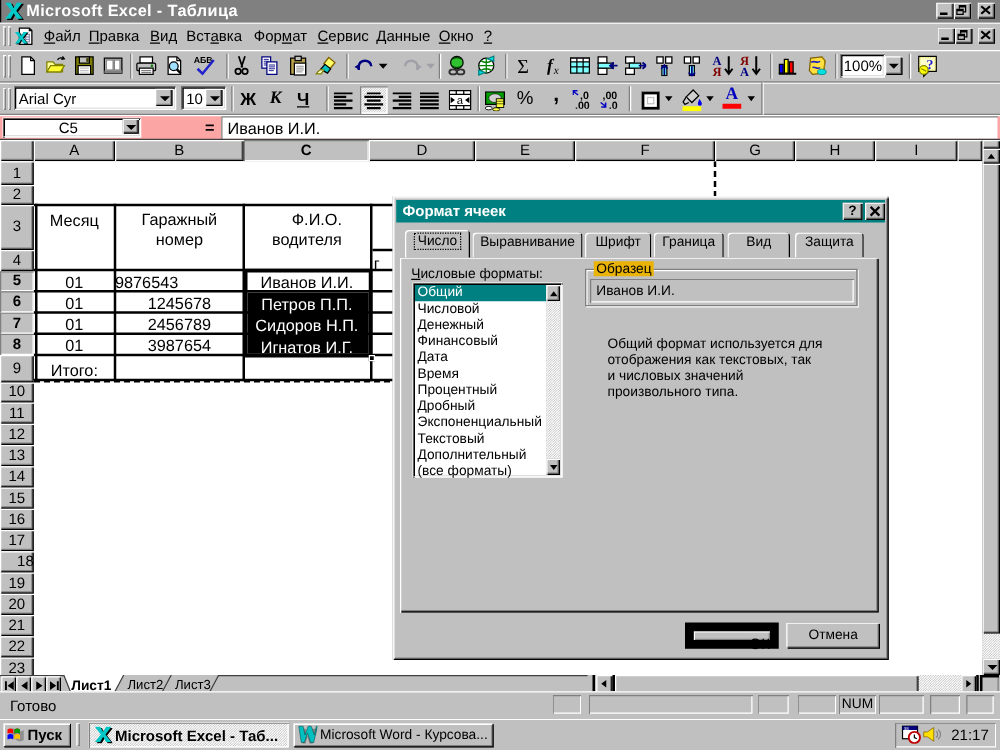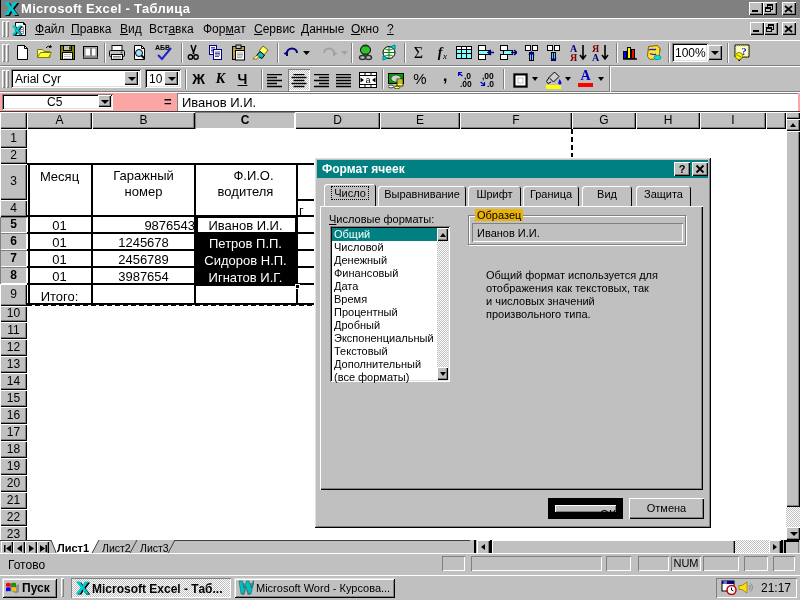--- a/index.html
+++ b/index.html
@@ -369,21 +369,21 @@
       <div class="abs pressed" style="left:0;top:138px;width:27px;height:17px;text-align:center;font-size:12px;font-weight:bold;line-height:16px">8</div>
       <div class="abs btn" style="left:0;top:155px;width:27px;height:22px;text-align:center;font-size:12px;font-weight:normal;line-height:21px">9</div>
       <div class="abs btn" style="left:0;top:177px;width:27px;height:16px;text-align:center;font-size:12px;font-weight:normal;line-height:15px">10</div>
       <div class="abs btn" style="left:0;top:193px;width:27px;height:17px;text-align:center;font-size:12px;font-weight:normal;line-height:16px">11</div>
       <div class="abs btn" style="left:0;top:210px;width:27px;height:17px;text-align:center;font-size:12px;font-weight:normal;line-height:16px">12</div>
       <div class="abs btn" style="left:0;top:227px;width:27px;height:17px;text-align:center;font-size:12px;font-weight:normal;line-height:16px">13</div>
       <div class="abs btn" style="left:0;top:244px;width:27px;height:17px;text-align:center;font-size:12px;font-weight:normal;line-height:16px">14</div>
       <div class="abs btn" style="left:0;top:261px;width:27px;height:17px;text-align:center;font-size:12px;font-weight:normal;line-height:16px">15</div>
       <div class="abs btn" style="left:0;top:278px;width:27px;height:17px;text-align:center;font-size:12px;font-weight:normal;line-height:16px">16</div>
       <div class="abs btn" style="left:0;top:295px;width:27px;height:17px;text-align:center;font-size:12px;font-weight:normal;line-height:16px">17</div>
-      <div class="abs btn" style="left:0;top:312px;width:27px;height:17px;text-align:center;font-size:12px;font-weight:normal;line-height:16px">18</div>
+      <div class="abs btn" style="left:0;top:312px;width:27px;height:17px;text-align:right;font-size:12px;font-weight:normal;line-height:16px">18</div>
       <div class="abs btn" style="left:0;top:329px;width:27px;height:17px;text-align:center;font-size:12px;font-weight:normal;line-height:16px">19</div>
       <div class="abs btn" style="left:0;top:346px;width:27px;height:17px;text-align:center;font-size:12px;font-weight:normal;line-height:16px">20</div>
       <div class="abs btn" style="left:0;top:363px;width:27px;height:17px;text-align:center;font-size:12px;font-weight:normal;line-height:16px">21</div>
       <div class="abs btn" style="left:0;top:380px;width:27px;height:17px;text-align:center;font-size:12px;font-weight:normal;line-height:16px">22</div>
       <div class="abs btn" style="left:0;top:397px;width:27px;height:17px;text-align:center;font-size:12px;font-weight:normal;line-height:16px">23</div>
     </div>
 
   <div class="abs" id="cells" style="left:27px;top:17px;width:759px;height:411px;overflow:hidden">
       <div class="abs" style="left:544px;top:0;width:2px;height:28px;background:repeating-linear-gradient(180deg,#000 0,#000 5px,#fff 5px,#fff 8px)"></div>
       <div class="abs" style="left:0;top:175px;width:287px;height:2px;background:repeating-linear-gradient(90deg,#000 0,#000 5px,#fff 5px,#fff 8px)"></div>
@@ -399,21 +399,21 @@
       <div class="abs" style="left:64px;top:34px;width:2px;height:142px;background:#000"></div>
       <div class="abs" style="left:167px;top:34px;width:2px;height:142px;background:#000"></div>
       <div class="abs" style="left:269px;top:34px;width:2px;height:142px;background:#000"></div>
       <div class="abs" style="left:0px;top:40px;width:65px;text-align:center;font-size:13px;">Месяц</div>
       <div class="abs" style="left:65px;top:39px;width:103px;text-align:center;font-size:13px;">Гаражный</div>
       <div class="abs" style="left:65px;top:55px;width:103px;text-align:center;font-size:13px;">номер</div>
       <div class="abs" style="left:168px;top:39px;width:101px;text-align:center;font-size:13px;padding-left:16px;">Ф.И.О.</div>
       <div class="abs" style="left:168px;top:55px;width:101px;text-align:center;font-size:13px;">водителя</div>
       <div class="abs" style="left:272px;top:74px;width:20px;text-align:center;font-size:13px;text-align:left">г</div>
       <div class="abs" style="left:0px;top:89px;width:65px;text-align:center;font-size:13px;">01</div>
-      <div class="abs" style="left:65px;top:89px;width:103px;text-align:right;font-size:13px;">9876543</div>
+      <div class="abs" style="left:65px;top:89px;width:103px;text-align:left;font-size:13px;">9876543</div>
       <div class="abs" style="left:0px;top:106px;width:65px;text-align:center;font-size:13px;">01</div>
       <div class="abs" style="left:65px;top:106px;width:103px;text-align:center;font-size:13px;">1245678</div>
       <div class="abs" style="left:0px;top:123px;width:65px;text-align:center;font-size:13px;">01</div>
       <div class="abs" style="left:65px;top:123px;width:103px;text-align:center;font-size:13px;">2456789</div>
       <div class="abs" style="left:0px;top:140px;width:65px;text-align:center;font-size:13px;">01</div>
       <div class="abs" style="left:65px;top:140px;width:103px;text-align:center;font-size:13px;">3987654</div>
       <div class="abs" style="left:171px;top:105px;width:97px;height:49px;background:#000"></div>
       <div class="abs" style="left:168px;top:89px;width:101px;text-align:center;font-size:13px;">Иванов И.И.</div>
       <div class="abs" style="left:168px;top:107px;width:101px;text-align:center;font-size:13px;color:#fff">Петров П.П.</div>
       <div class="abs" style="left:168px;top:124px;width:101px;text-align:center;font-size:13px;color:#fff">Сидоров Н.П.</div>

